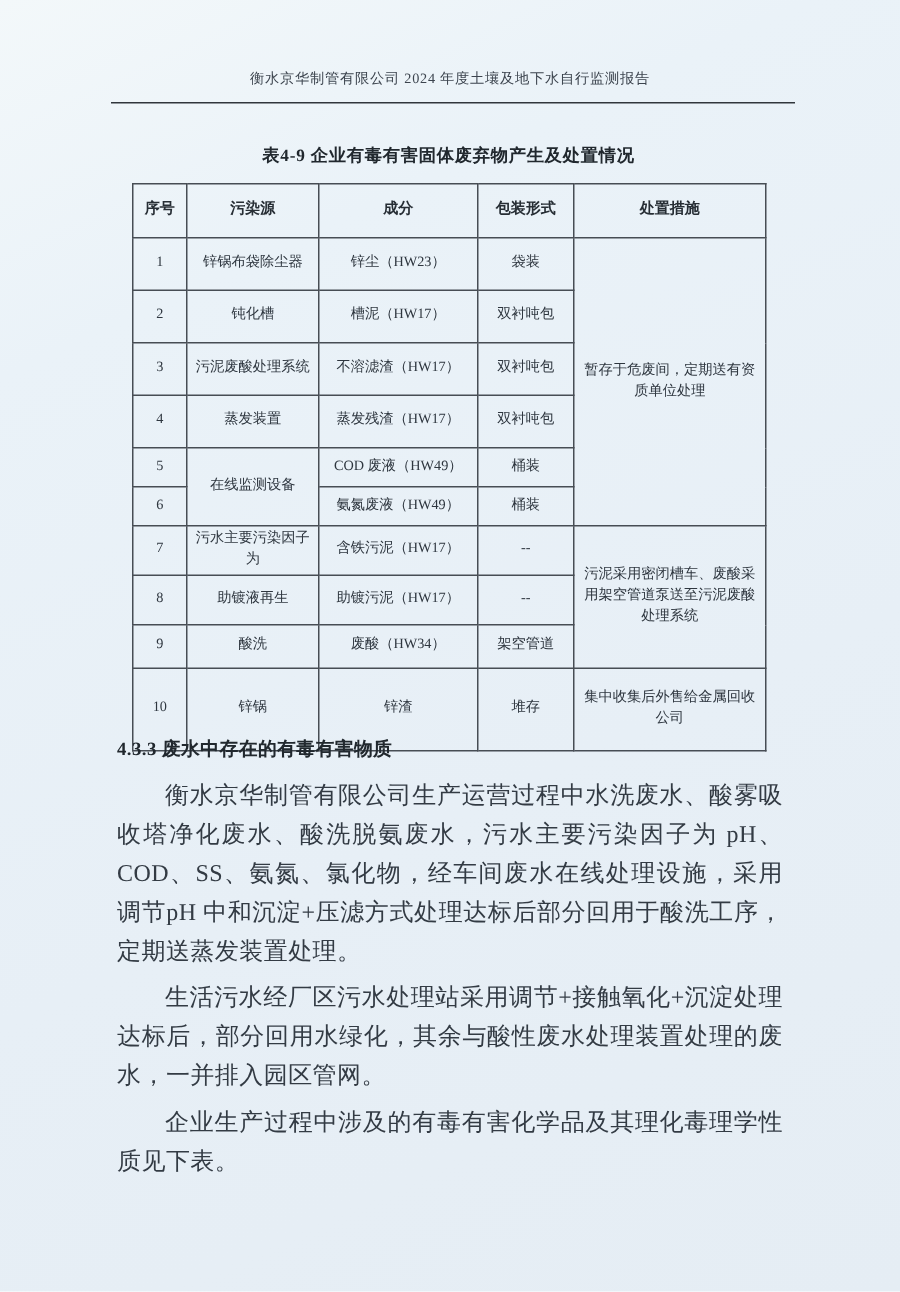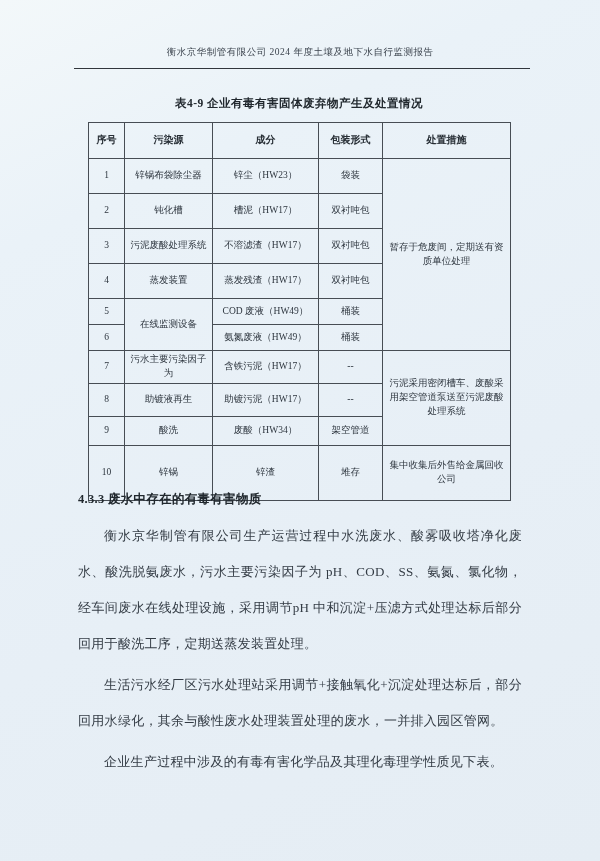--- a/index.html
+++ b/index.html
@@ -42,21 +42,21 @@
     text-align:center;font-size:9px;color:#4a525c;
   }
   .content{position:absolute;top:491px;left:78px;width:444px;}
   .content h2{
     margin:0 0 10px 0;
     font-size:12.5px;font-weight:bold;color:#21282e;letter-spacing:.3px;
   }
   .content h2.second{margin-top:16px;}
   .content p{
     margin:0 0 5px 0;
-    font-size:13px;line-height:36px;
+    font-size:16px;line-height:26px;
     text-align:justify;text-indent:2em;color:#333b44;
     letter-spacing:.3px;
   }
 </style>
 </head>
 <body>
 
 <div class="page">
 
   <div class="doc-header">衡水京华制管有限公司 2024 年度土壤及地下水自行监测报告</div>

